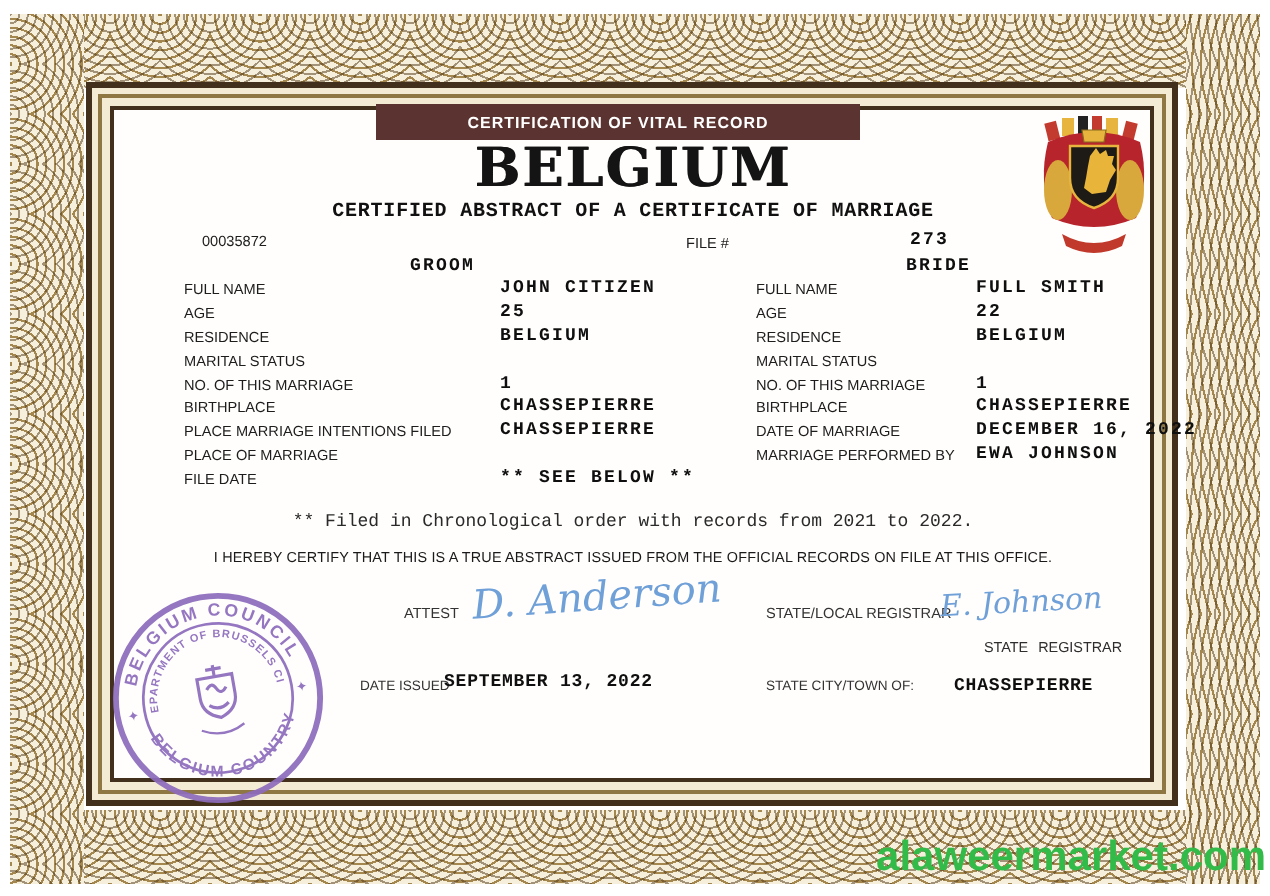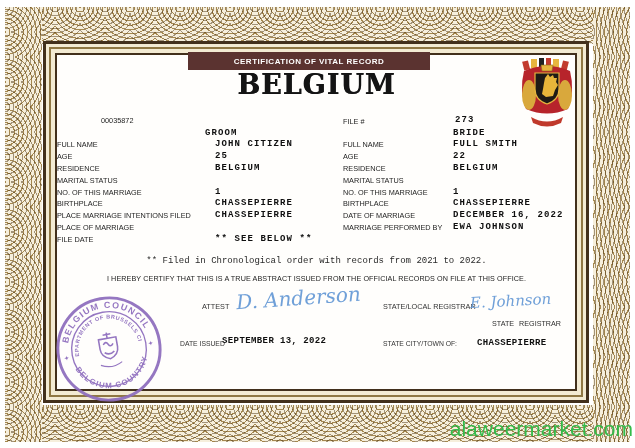--- a/index.html
+++ b/index.html
@@ -55,21 +55,21 @@
   .lbl{font-size:7.3px;color:#1d1d1d;}
   .val{font-family:"Liberation Mono",monospace;font-weight:bold;font-size:9px;
        letter-spacing:1.1px;color:#0f0f0f;}
   .serial{left:57px;top:116px;margin-left:44px;}
   .file-label{left:343px;top:117px;}
   .file-value{left:455px;top:115px;}
   .col-header{top:128px;}
   .groom-header{left:205px;text-align:right;}
   .bride-header{left:453px;}
 
-  .rows{position:absolute;top:139px;white-space:nowrap;}
+  .rows{position:absolute;top:139px;white-space:nowrap;padding-left:35px;}
   .rows > div{height:11.9px;line-height:11.9px;white-space:nowrap;}
   #groom-labels{left:57px;}  #groom-values{left:215px;}
   #bride-labels{left:343px;} #bride-values{left:453px;}
 
   .filed-note{top:256px;font-family:"Liberation Mono",monospace;font-size:9px;color:#2a2a2a;}
   .certify-note{top:274px;font-size:7.2px;letter-spacing:.1px;color:#1a1a1a;}
 
   .sig{font-family:"DejaVu Serif",serif;font-style:italic;color:#70a0d8;}
   .sig1{left:236px;top:286px;font-size:20px;transform:rotate(-4deg);}
   .sig2{left:470px;top:292px;font-size:15px;transform:rotate(-3deg);}
@@ -80,21 +80,21 @@
   .di-value{left:222px;top:336px;letter-spacing:.4px;}
   .city-label{left:383px;top:340px;font-size:6.8px;color:#333;}
   .city-value{left:477px;top:338px;letter-spacing:.4px;}
 
   .footer{left:150px;top:359px;width:440px;text-align:center;font-size:7.3px;
           line-height:11.5px;color:#2b2b2b;white-space:normal;}
 
   .seal{left:55px;top:295px;width:108px;height:108px;transform:rotate(-10deg);opacity:.92;}
   .arms{left:519px;top:57px;width:56px;height:74px;}
 
-  .watermark{right:2px;top:417px;font-weight:normal;font-size:21px;color:#33bb4a;
+  .watermark{right:2px;top:417px;font-weight:bold;font-size:21px;color:#33bb4a;
              z-index:10;letter-spacing:0;}
 </style>
 </head>
 <body>
 
 <div class="page">
 
   <div class="lace lace-top"></div>
   <div class="lace lace-bottom"></div>
   <div class="lace lace-left"></div>
@@ -105,20 +105,21 @@
       <div class="frame-c"></div>
     </div>
   </div>
 
   <div class="content">
 
     <div class="abs banner">
       <span>CERTIFICATION OF VITAL RECORD</span>
     </div>
     <div class="abs center country">BELGIUM</div>
+    <div class="abs center doc-title">CERTIFIED ABSTRACT OF A CERTIFICATE OF MARRIAGE</div>
 
     <div class="abs lbl serial">00035872</div>
     <div class="abs lbl file-label">FILE #</div>
     <div class="abs val file-value">273</div>
 
     <div class="abs val col-header groom-header">GROOM</div>
     <div class="abs val col-header bride-header">BRIDE</div>
 
     <div class="rows lbl" id="groom-labels">
       <div>FULL NAME</div>

